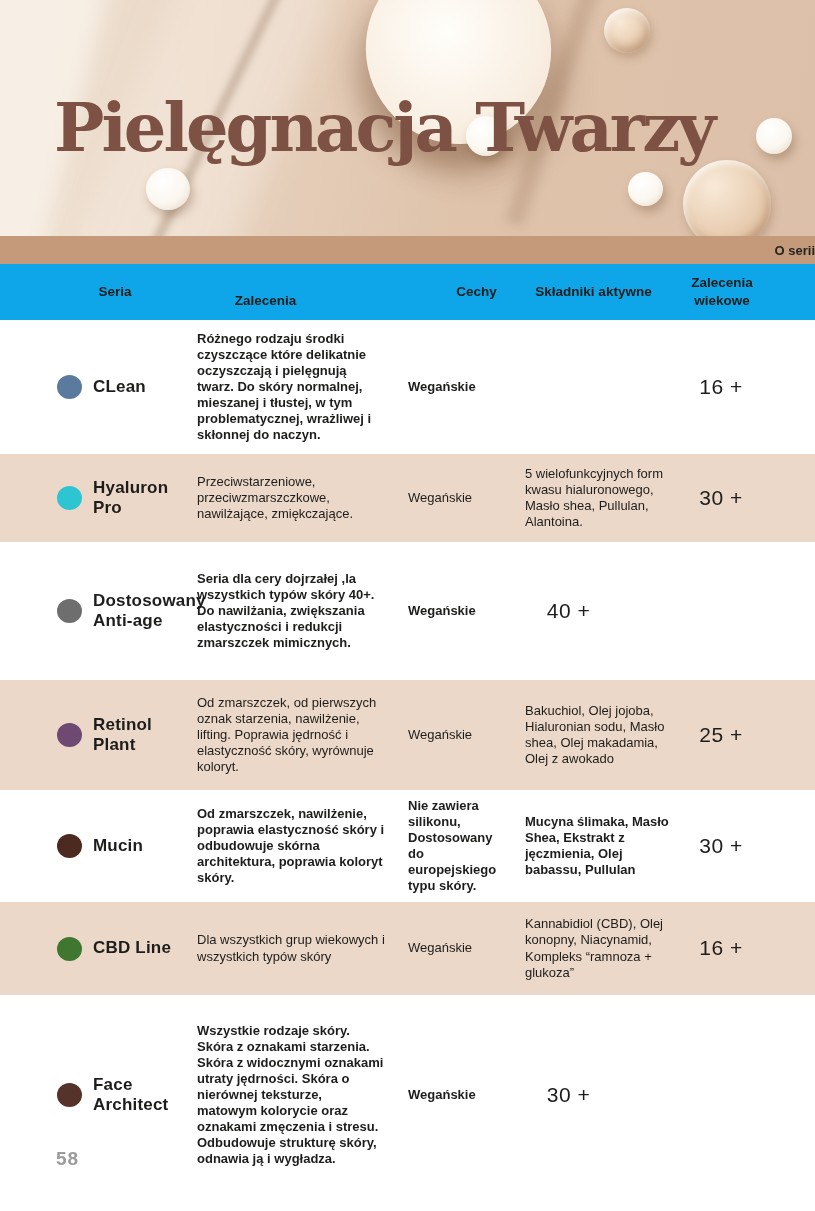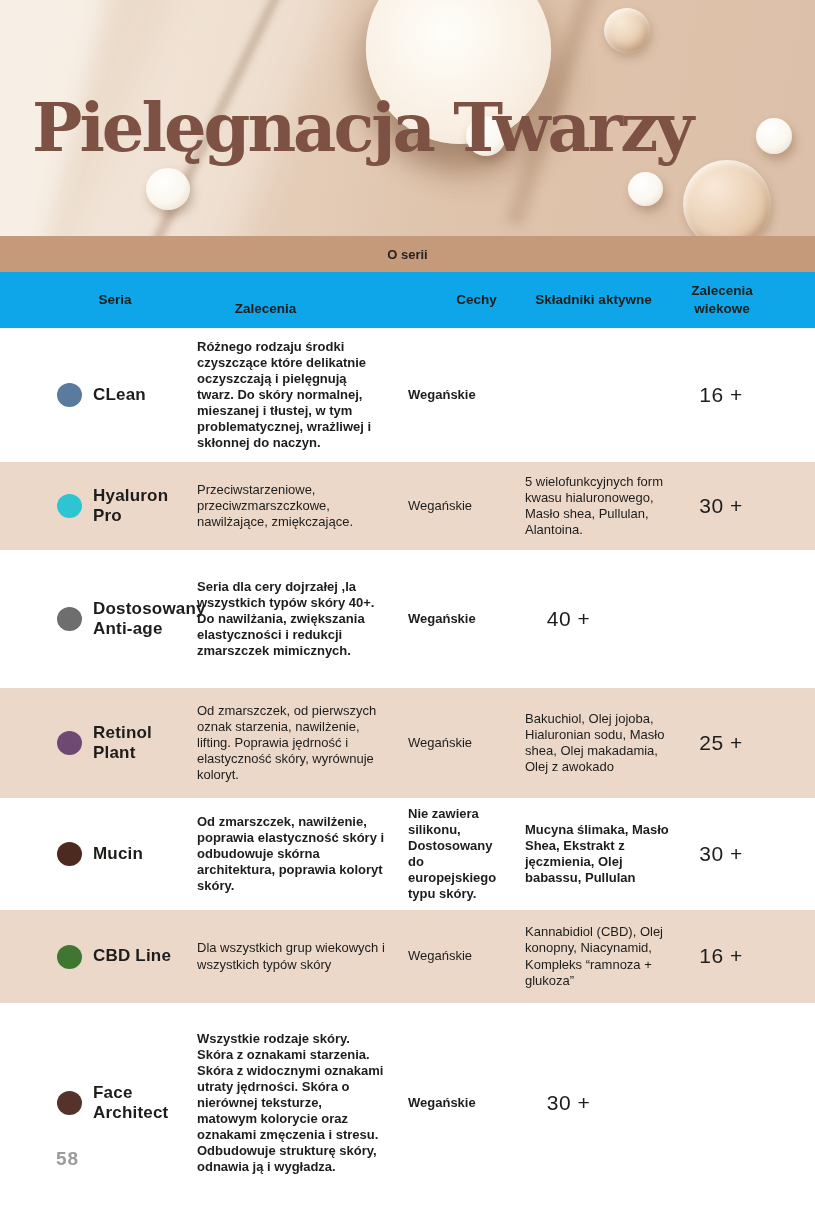--- a/index.html
+++ b/index.html
@@ -47,29 +47,29 @@
   .ball-3 { left:756px; top:118px; width:36px; height:36px; }
   .ball-4 { left:466px; top:116px; width:40px; height:40px; }
   .droplet {
     position:absolute; border-radius:50%;
     background:radial-gradient(circle at 35% 30%, rgba(250,236,219,.95) 0%, rgba(229,199,168,.9) 70%, rgba(205,168,133,.9) 100%);
     box-shadow:inset 2px 3px 6px rgba(255,255,255,.8), inset -3px -5px 8px rgba(150,108,76,.45), 2px 5px 9px rgba(130,92,62,.3);
   }
   .droplet-1 { left:604px; top:8px;  width:46px; height:45px; }
   .droplet-2 { left:683px; top:160px; width:88px; height:88px; }
   .page-title {
-    position:absolute; left:32px; top:88px;
+    position:absolute; left:54px; top:88px;
     font-family:"DejaVu Serif","Liberation Serif",serif; font-weight:bold;
     font-size:67px; letter-spacing:-3px; white-space:nowrap; color:#7d5244;
   }
 
   
   .band-oserii {
-    width:815px; height:36px; background:#c49a7b;
-    display:flex; align-items:center; justify-content:center;
+    width:815px; height:28px; background:#c49a7b;
+    display:flex; align-items:center; justify-content:flex-end;
     font-size:13px; font-weight:bold; color:#262420;
   }
   .thead {
     width:815px; height:56px; background:#0ea5e9;
     display:grid; grid-template-columns:190px 205px 115px 175px 130px;
     align-items:center; font-size:13.5px; font-weight:bold; color:#1d1d1b;
   }
   .thead > div { display:flex; align-items:center; justify-content:center; text-align:center; line-height:1.3; }
   .th-seria     { padding-left:40px; }
   .th-zalecenia { padding-right:54px;margin-top:17px; }

